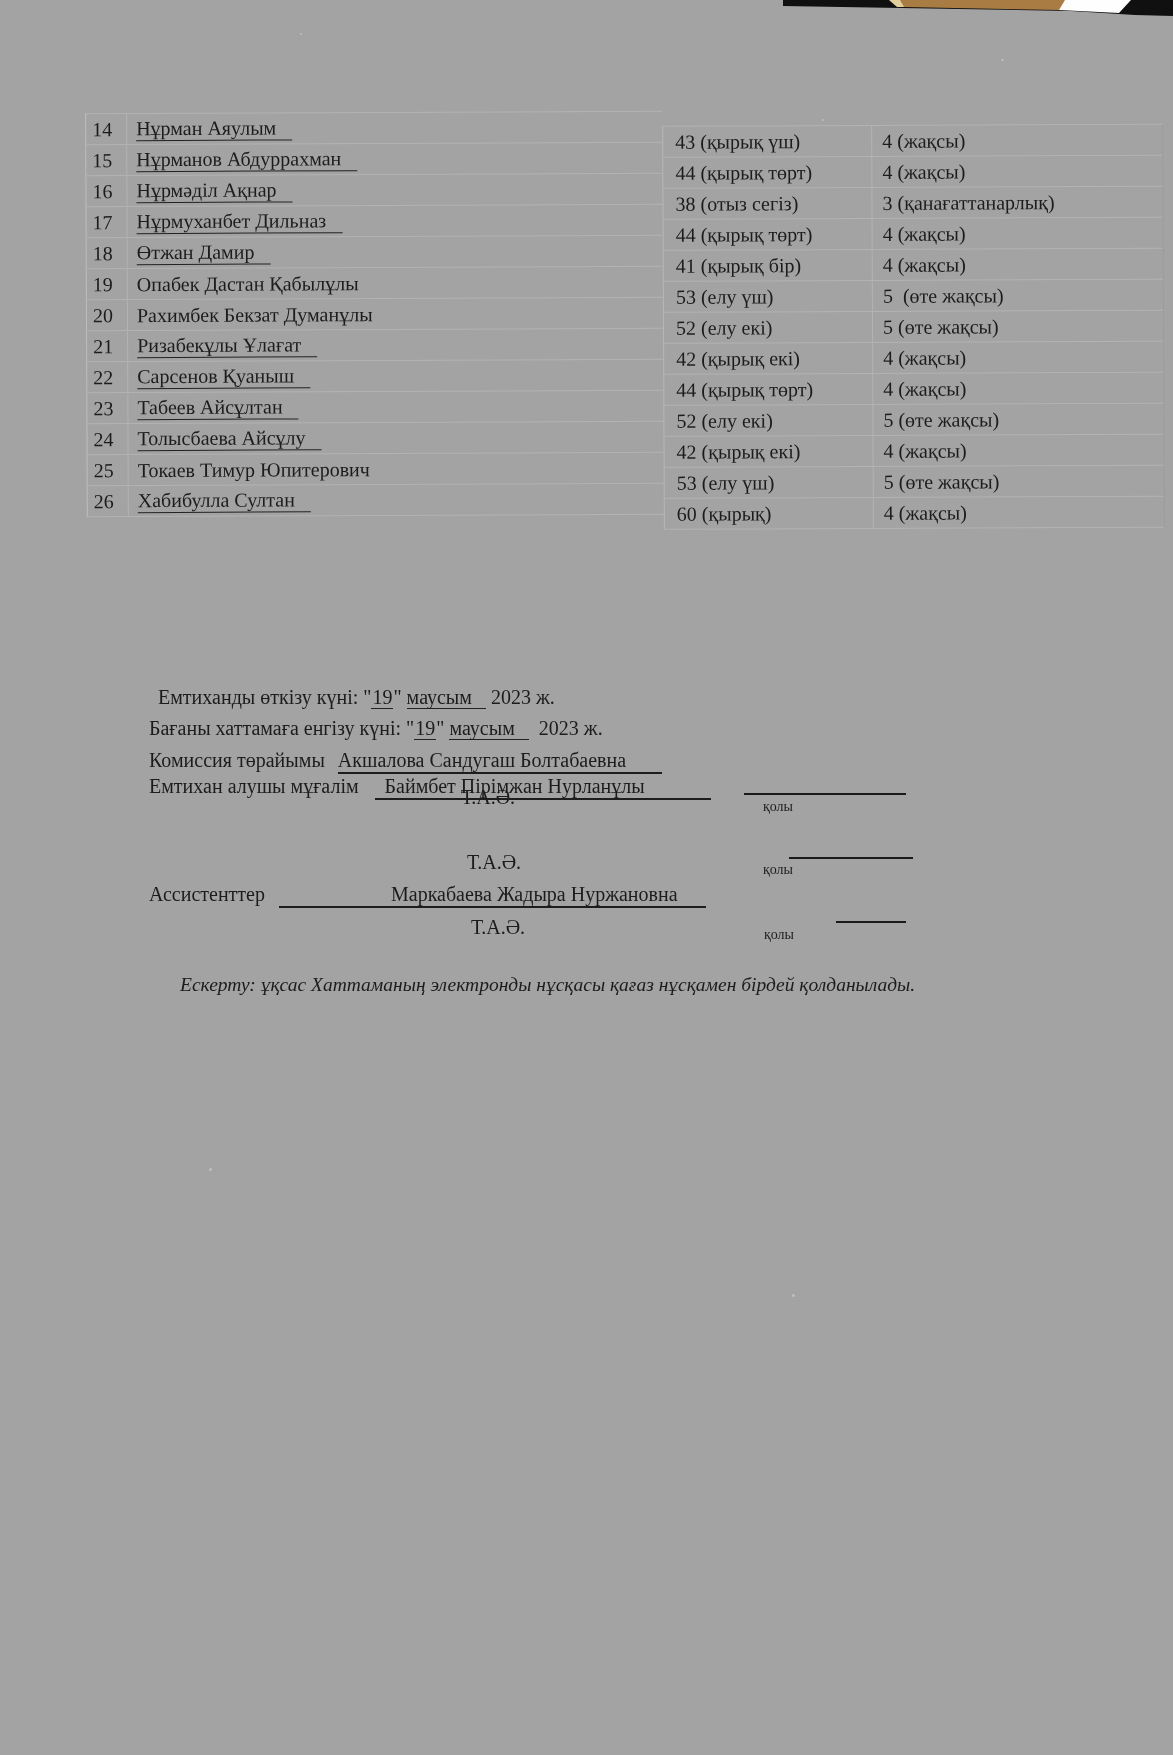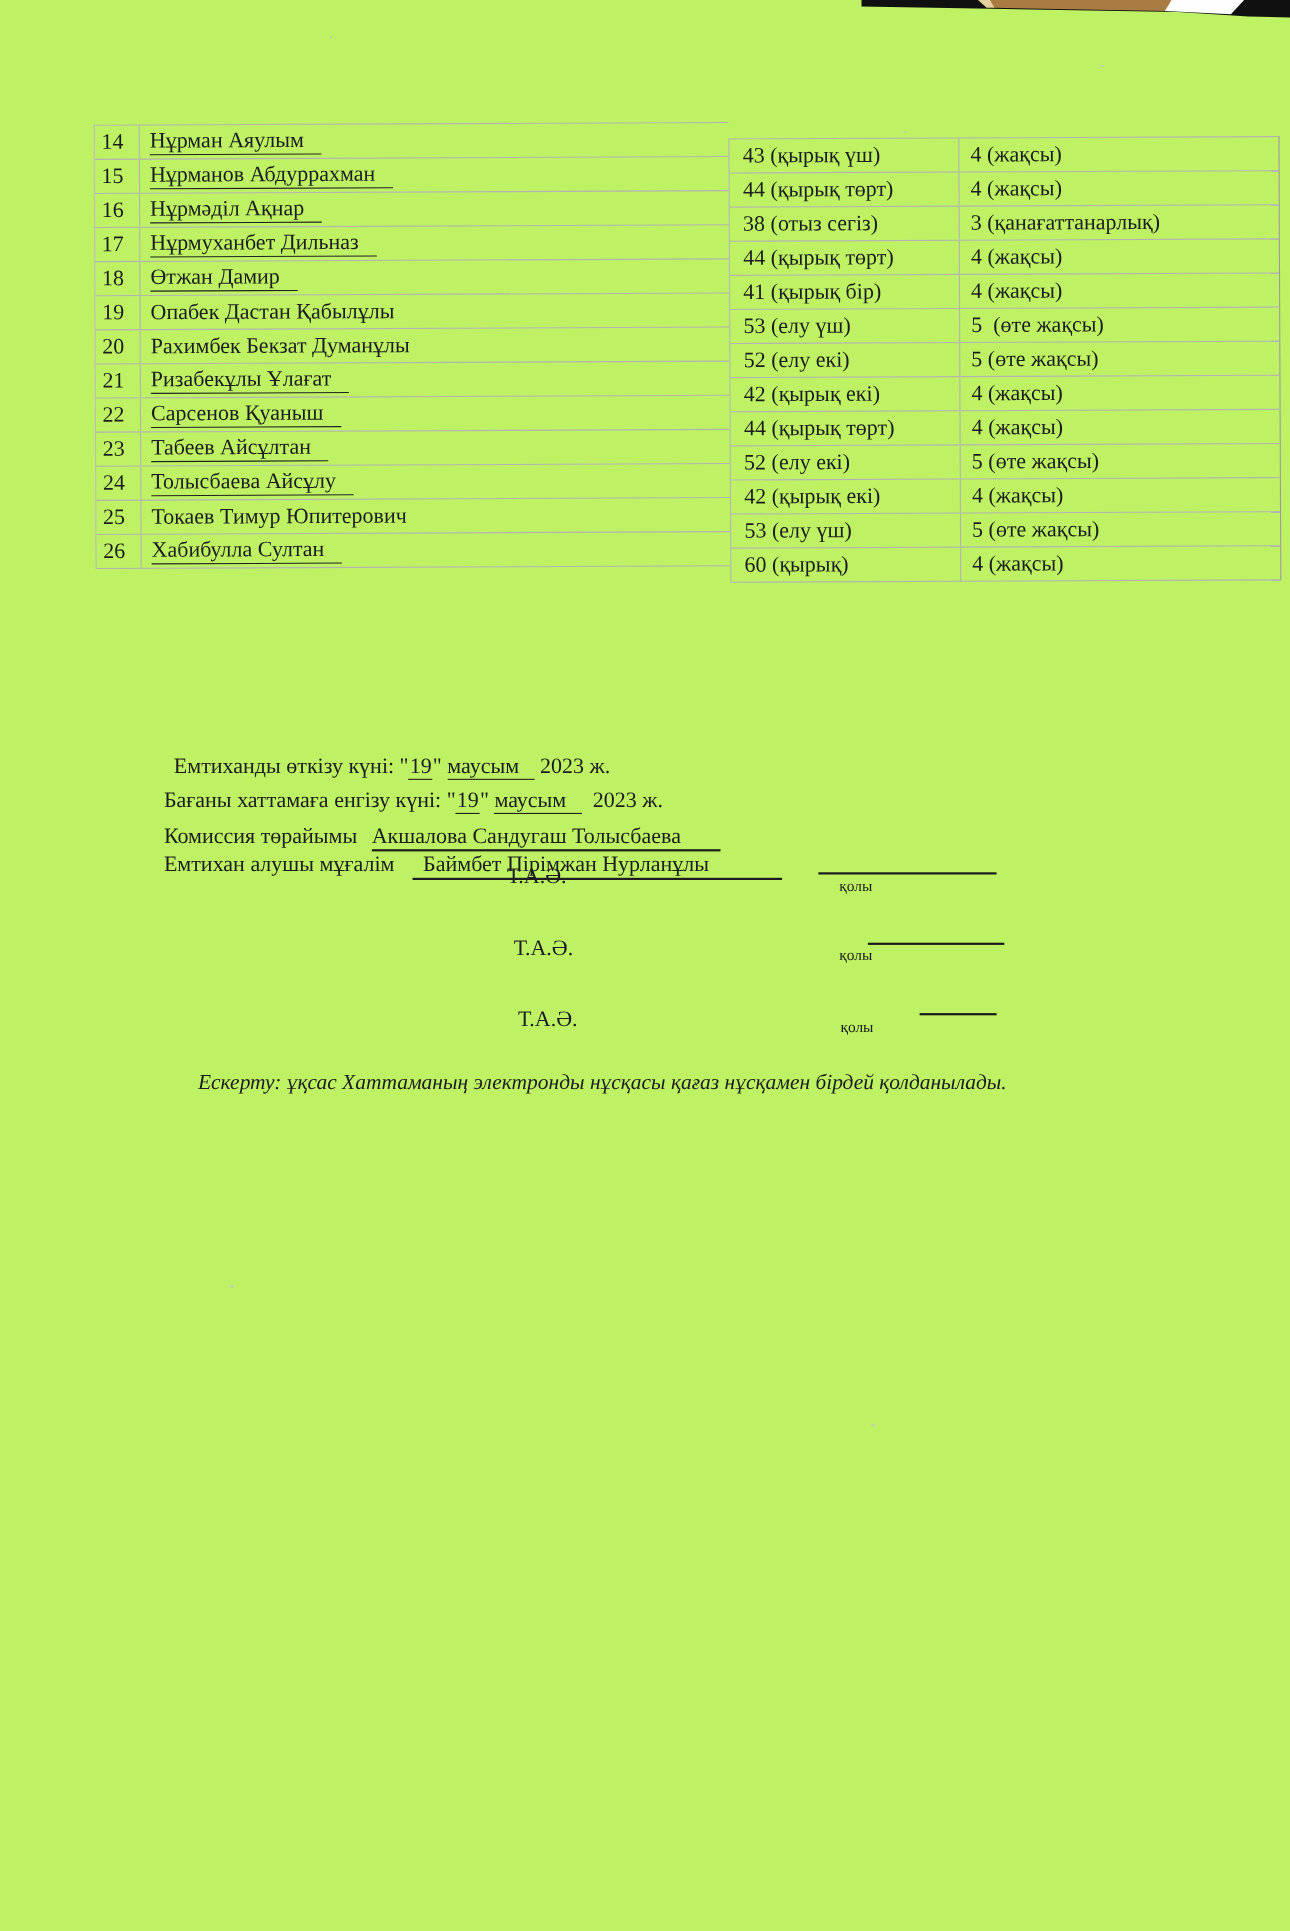--- a/index.html
+++ b/index.html
@@ -1,20 +1,20 @@
 <!DOCTYPE html>
 <html><head>
 <meta charset="utf-8">
 <style>
   html,body{margin:0;padding:0;background:#e8e8e8;}
   .page{
     position:relative;
     width:1173px;height:1755px;
     margin:0 auto;
-    background:#bef264;
+    background:#a3a3a3;
     overflow:hidden;
     font-family:"Liberation Serif","DejaVu Serif",serif;
     color:#1c1c1c;
   }
   
   .top-artifact{position:absolute;top:0;right:0;display:block;}
   
   .scan-table{
     position:absolute;left:86px;top:111px;width:1078px;height:422px;
     transform:rotate(-0.25deg);
@@ -227,30 +227,31 @@
     <div class="cscore">60 (қырық)</div>
     <div class="cgrade">4 (жақсы)</div>
   </div>
 </div>
   </div>
 
   <div class="fline" style="left:158px;top:686px;"><span>Емтиханды өткізу күні: "</span><span class="uday">19</span><span>" </span><span class="umonth">маусым</span><span> 2023 ж.</span></div>
 
   <div class="fline" style="left:149px;top:717px;"><span>Бағаны хаттамаға енгізу күні: "</span><span class="uday">19</span><span>" </span><span class="umonth">маусым</span><span>  2023 ж.</span></div>
 
-  <div class="fline sig-commission" style="left:149px;top:749px;"><span>Комиссия төрайымы</span><span class="signame">Акшалова Сандугаш Толысбаева</span></div>
+  <div class="fline sig-commission" style="left:149px;top:749px;"><span>Комиссия төрайымы</span><span class="signame">Акшалова Сандугаш Болтабаевна</span></div>
   <div class="taa" style="left:461px;top:786px;">Т.А.Ә.</div>
   <div class="sline" style="left:744px;top:793px;width:162px;"></div>
   <div class="qoly" style="left:763px;top:799px;">қолы</div>
 
   <div class="fline sig-examiner" style="left:149px;top:775px;"><span>Емтихан алушы мұғалім</span><span class="signame">Баймбет Пірімжан Нурланұлы</span></div>
   <div class="taa" style="left:467px;top:851px;">Т.А.Ә.</div>
   <div class="sline" style="left:789px;top:857px;width:124px;"></div>
   <div class="qoly" style="left:763px;top:862px;">қолы</div>
 
+  <div class="fline sig-assist" style="left:149px;top:883px;"><span>Ассистенттер</span><span class="signame">Маркабаева Жадыра Нуржановна</span></div>
   <div class="taa" style="left:471px;top:916px;">Т.А.Ә.</div>
   <div class="sline" style="left:836px;top:921px;width:70px;"></div>
   <div class="qoly" style="left:764px;top:927px;">қолы</div>
 
   <div class="note" style="left:180px;top:974px;font-style:italic;">Ескерту: ұқсас Хаттаманың электронды нұсқасы қағаз нұсқамен бірдей қолданылады.</div>
 
   <div class="speck" style="left:300px;top:33px;width:2px;height:2px;"></div>
   <div class="speck" style="left:1001px;top:59px;width:3px;height:2px;"></div>
   <div class="speck" style="left:822px;top:119px;width:2px;height:2px;"></div>
   <div class="speck" style="left:209px;top:1168px;width:3px;height:3px;"></div>

